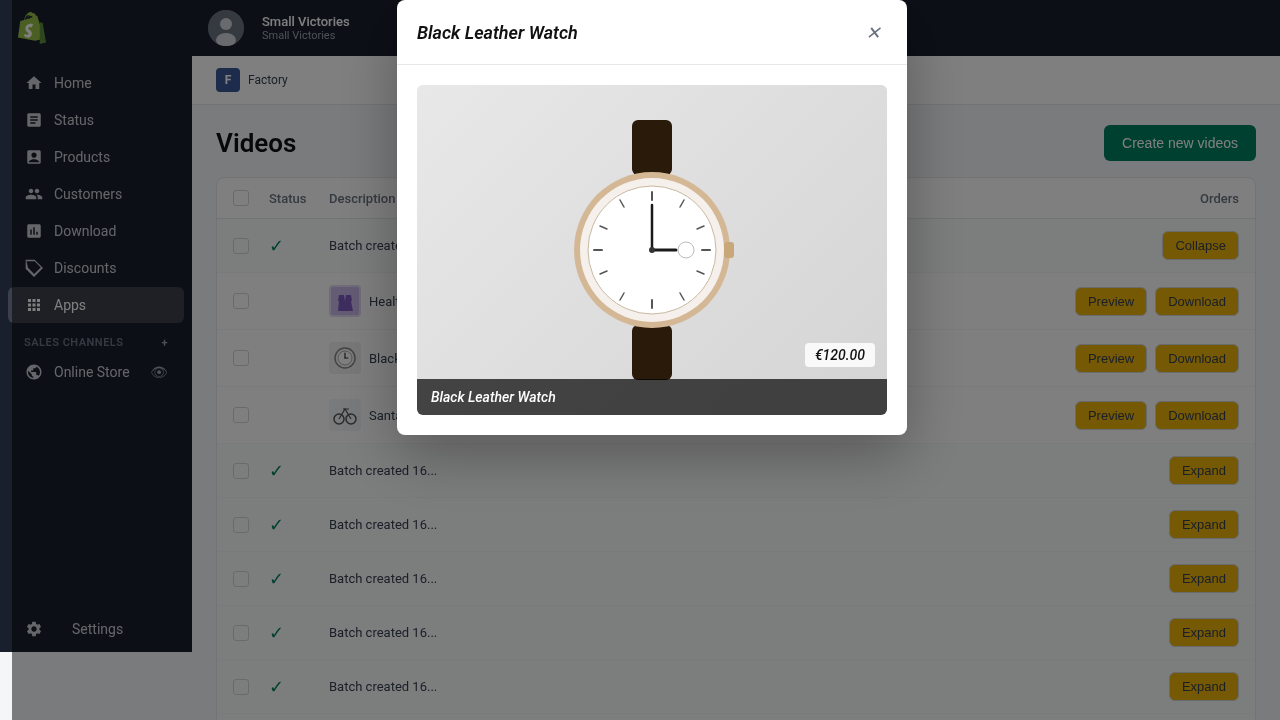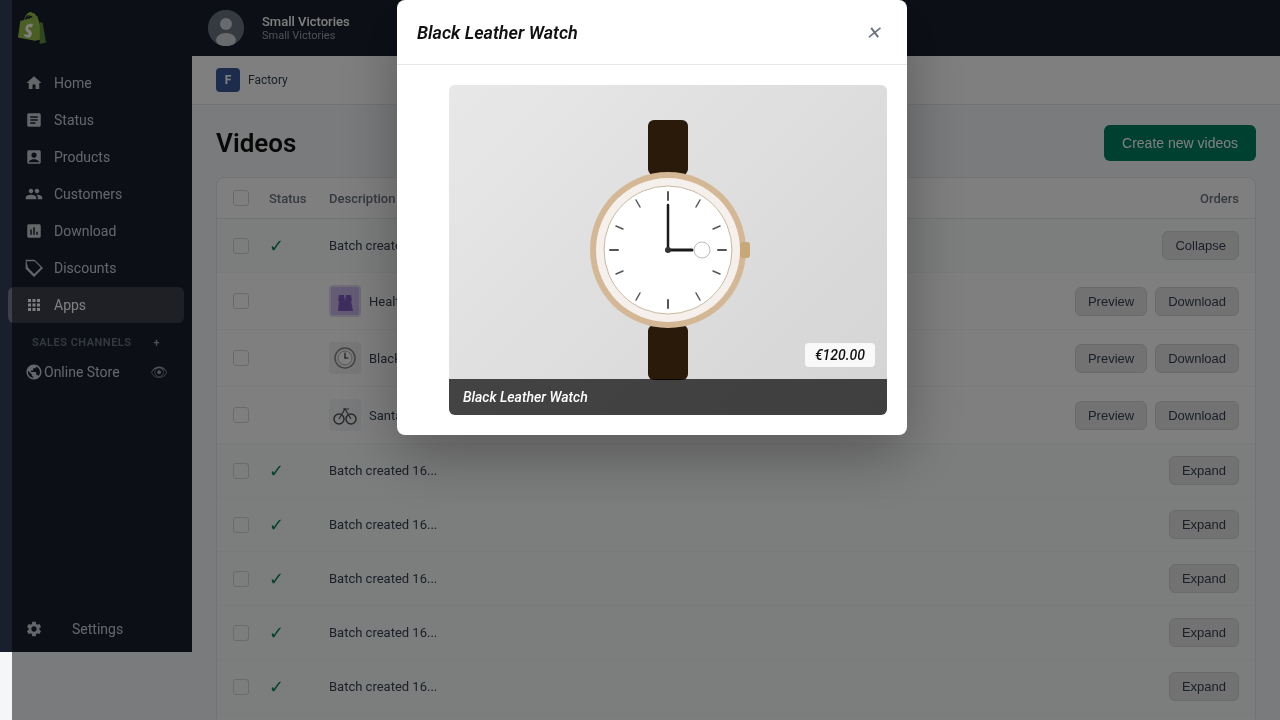--- a/index.html
+++ b/index.html
@@ -39,31 +39,32 @@
       border-radius: 6px;
       margin: 1px 8px;
     }
     .nav-item.active { background: rgba(255,255,255,0.15); color: #fff; }
     .nav-icon { width: 20px; height: 20px; display: flex; align-items: center; justify-content: center; color: #c9cdd4; flex-shrink: 0; }
     .nav-item.active .nav-icon { color: #fff; }
     .sidebar-section-title {
       color: #6b7280;
       font-size: 11px;
       font-weight: 600;
-      padding: 12px 32px 4px;
+      padding: 12px 24px 4px;
       text-transform: uppercase;
       letter-spacing: 0.5px;
       display: flex;
       align-items: center;
       justify-content: space-between;
     }
     .sidebar-section-title .add-btn { cursor: pointer; color: #9ca3af; }
     .online-store-item {
       display: flex;
       align-items: center;
+      gap: 10px;
       padding: 8px 16px;
       color: #c9cdd4;
       font-size: 14px;
       cursor: pointer;
       margin: 1px 8px;
       border-radius: 6px;
     }
     .online-store-actions { display: flex; align-items: center; gap: 4px; margin-left: auto; }
     .sidebar-settings {
       padding: 12px 16px;
@@ -207,21 +208,21 @@
     .table-row:last-child { border-bottom: none; }
     .check-col { display: flex; align-items: center; }
     .checkbox { width: 16px; height: 16px; border: 1.5px solid #d1d5db; border-radius: 3px; cursor: pointer; }
     .status-col { display: flex; align-items: center; }
     .check-green { color: #008060; font-size: 18px; }
     .desc-col { font-size: 13px; color: #374151; display: flex; align-items: center; gap: 8px; }
     .product-thumb { width: 32px; height: 32px; border-radius: 4px; background: #f3f4f6; object-fit: cover; overflow: hidden; display: flex; align-items: center; justify-content: center; }
     .actions-col { display: flex; align-items: center; gap: 8px; }
     .btn-outline {
       border: 1px solid #d1d5db;
-      background: #e5e5e5;
+      background: #eab308;
       color: #374151;
       padding: 6px 12px;
       border-radius: 6px;
       font-size: 13px;
       cursor: pointer;
     }
 
     
     .batch-row {
       display: grid;
@@ -272,21 +273,20 @@
       color: #6b7280;
       font-size: 18px;
       border-radius: 4px;
     }
     .modal-body { padding: 20px; }
     .video-preview {
       background: #f0f0f0;
       border-radius: 6px;
       overflow: hidden;
       position: relative;
-      margin-left: 32px;
     }
     .video-frame {
       width: 100%;
       height: 330px;
       background: linear-gradient(135deg, #e8e8e8 0%, #d4d4d4 100%);
       display: flex;
       align-items: center;
       justify-content: center;
       position: relative;
     }

